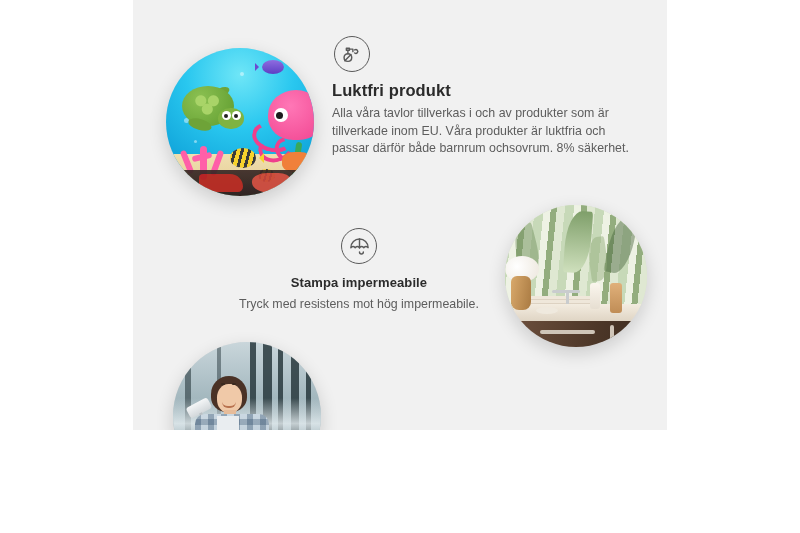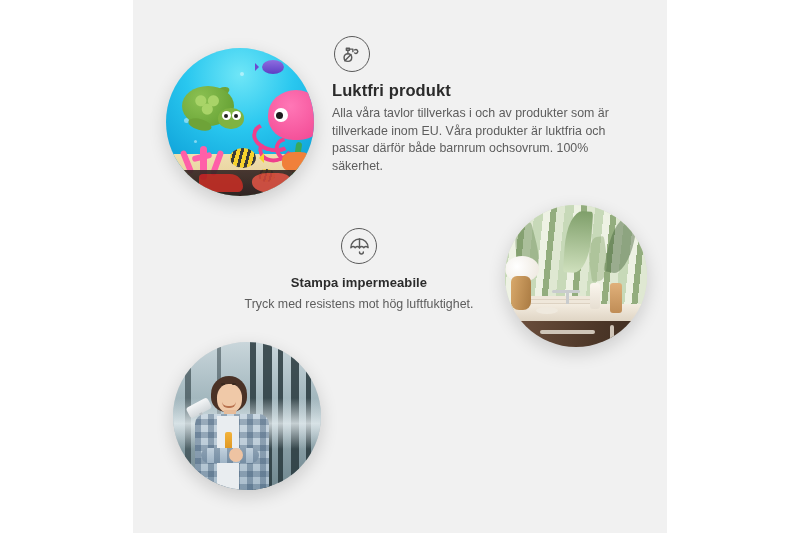--- a/index.html
+++ b/index.html
@@ -6,21 +6,21 @@
   body{
     width:800px;height:533px;
     background:#ffffff;
     font-family:"Liberation Sans", sans-serif;
     overflow:hidden;
   }
   .stage{position:relative;width:800px;height:533px;background:#ffffff;}
 
   
   .panel{
-    position:absolute;left:133px;top:0;width:534px;height:533px;
+    position:absolute;left:133px;top:0;width:534px;height:430px;
     background:#f1f1f1;
     overflow:hidden;
   }
 
   
   .circle{
     position:absolute;border-radius:50%;overflow:hidden;
     box-shadow:0 6px 18px rgba(0,0,0,.16);
     background:#ddd;
   }
@@ -240,21 +240,21 @@
         <svg width="23" height="23" viewBox="0 0 24 24" fill="none" stroke="#5a5a5a" stroke-width="1.5" stroke-linecap="round" stroke-linejoin="round">
           <path d="M7.2 11.2c2.3 0 4 1.8 4 4 0 2.3-1.7 4-4 4s-4-1.7-4-4c0-2.2 1.7-4 4-4z"></path>
           <path d="M7.2 7.6v3.6"></path>
           <path d="M5.6 5.4h3.2v2.2H5.6z"></path>
           <path d="M9 6.4h3.4v2.6"></path>
           <path d="M14.3 7.2a2 2 0 1 1 0 3.2"></path>
           <path d="M4 18.4 10.4 12"></path>
         </svg>
       </div>
       <div class="f-title">Luktfri produkt</div>
-      <p class="f-body">Alla våra tavlor tillverkas i och av produkter som är tillverkade inom EU. Våra produkter är luktfria och passar därför både barnrum ochsovrum. 100% säkerhet.</p>
+      <p class="f-body">Alla våra tavlor tillverkas i och av produkter som är tillverkade inom EU. Våra produkter är luktfria och passar därför både barnrum ochsovrum. 8% säkerhet.</p>
     </div>
 
     <div class="circle c2">
       <div class="scene">
         <div class="bath-wall">
           <div class="leaf l2"></div>
           <div class="leaf l1"></div>
           <div class="leaf l3"></div>
           <div class="leaf l4"></div>
         </div>
@@ -272,21 +272,21 @@
 
     <div class="feat feat2">
       <div class="ico">
         <svg width="23" height="23" viewBox="0 0 24 24" fill="none" stroke="#5a5a5a" stroke-width="1.5" stroke-linecap="round" stroke-linejoin="round">
           <path d="M3 13.2a9 9 0 0 1 18 0c-1.6-1.5-3-1.5-4.5 0-1.5-1.5-3-1.5-4.5 0-1.5-1.5-3-1.5-4.5 0-1.5-1.5-2.9-1.5-4.5 0z"></path>
           <path d="M12 4.2v9.4"></path>
           <path d="M12 17.8a2 2 0 1 0 4 0"></path>
         </svg>
       </div>
       <div class="f-title">Stampa impermeabile</div>
-      <p class="f-body">Tryck med resistens mot hög luftfuktighet.</p>
+      <p class="f-body">Tryck med resistens mot hög impermeabile.</p>
     </div>
 
     <div class="circle c3">
       <div class="scene">
         <div class="forest"></div>
         <div class="trunk" style="left:52%;"></div>
         <div class="trunk" style="left:61%;width:9px;"></div>
         <div class="trunk" style="left:71%;width:5px;"></div>
         <div class="trunk" style="left:80%;width:8px;"></div>
         <div class="trunk" style="left:90%;width:5px;"></div>

